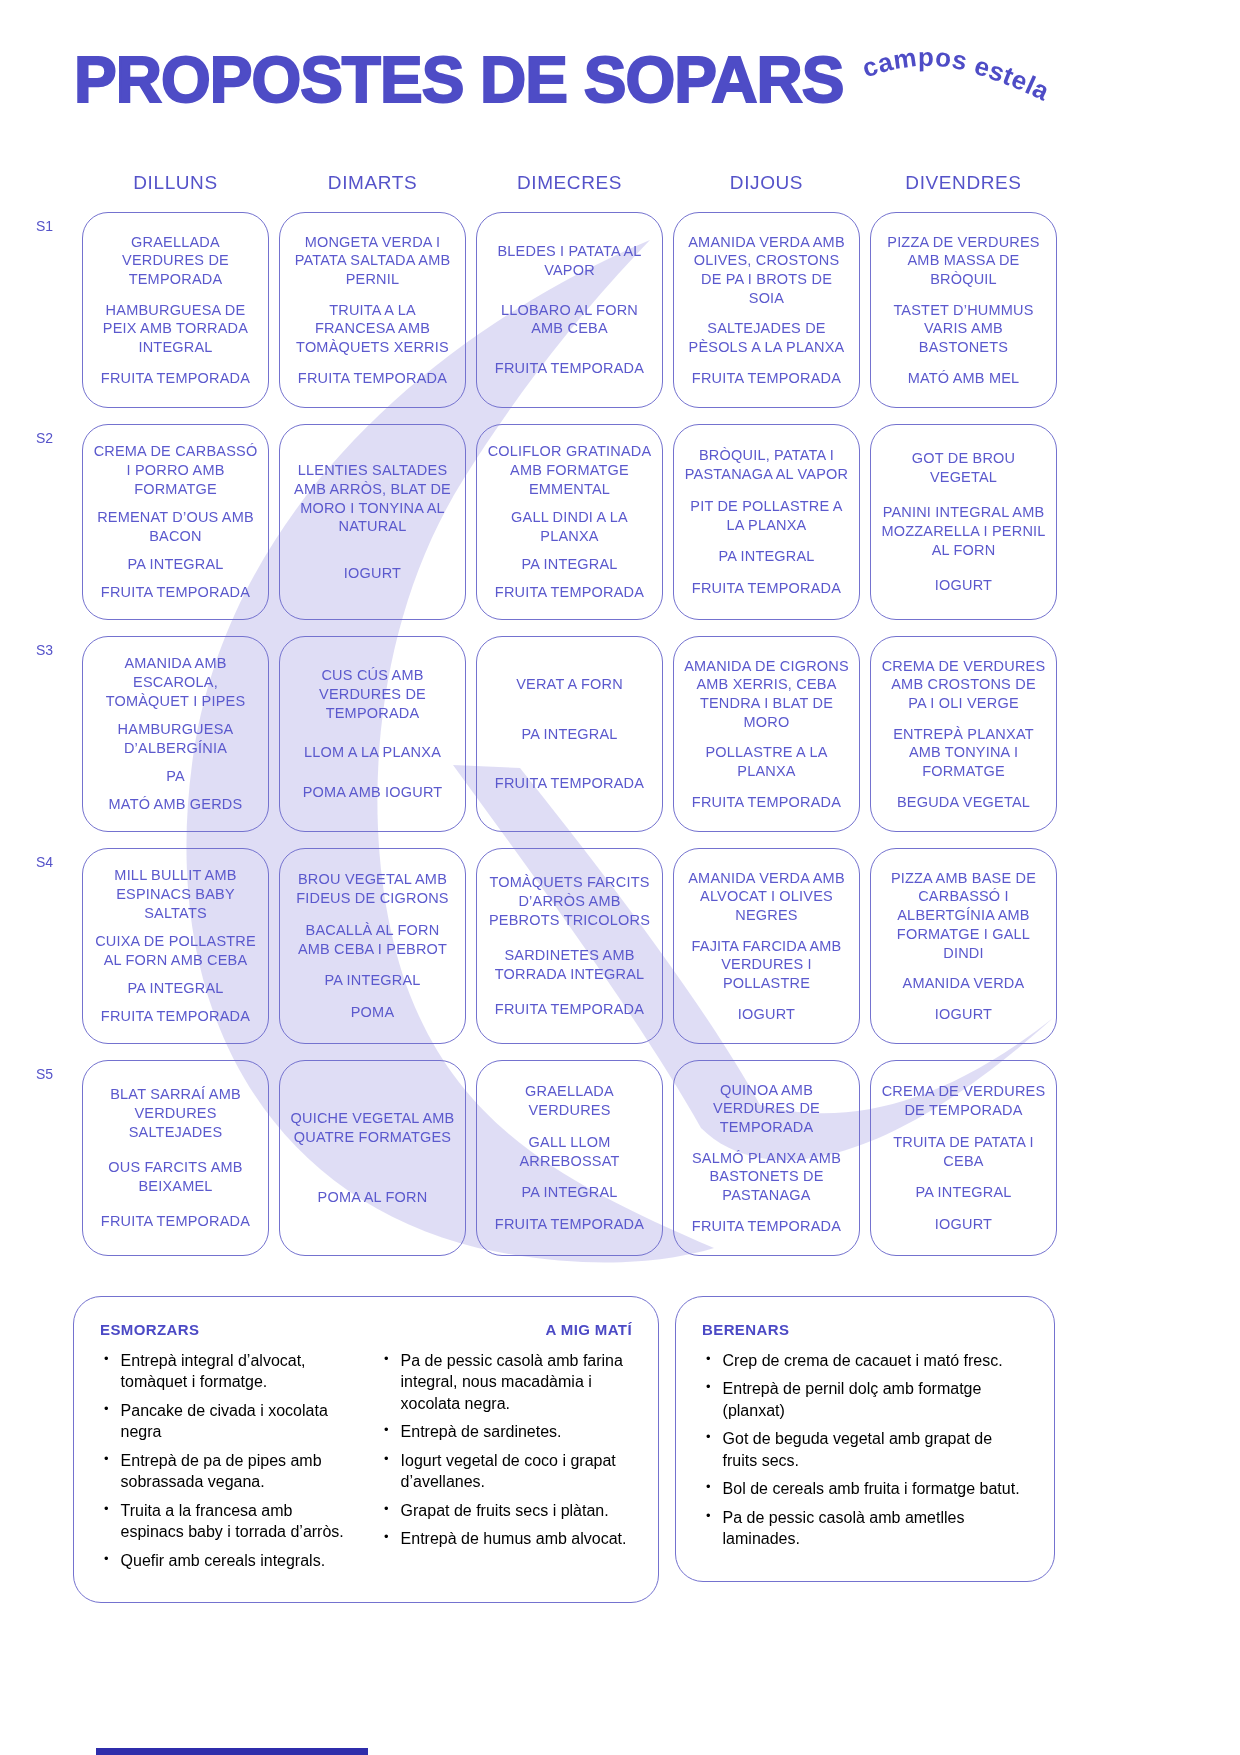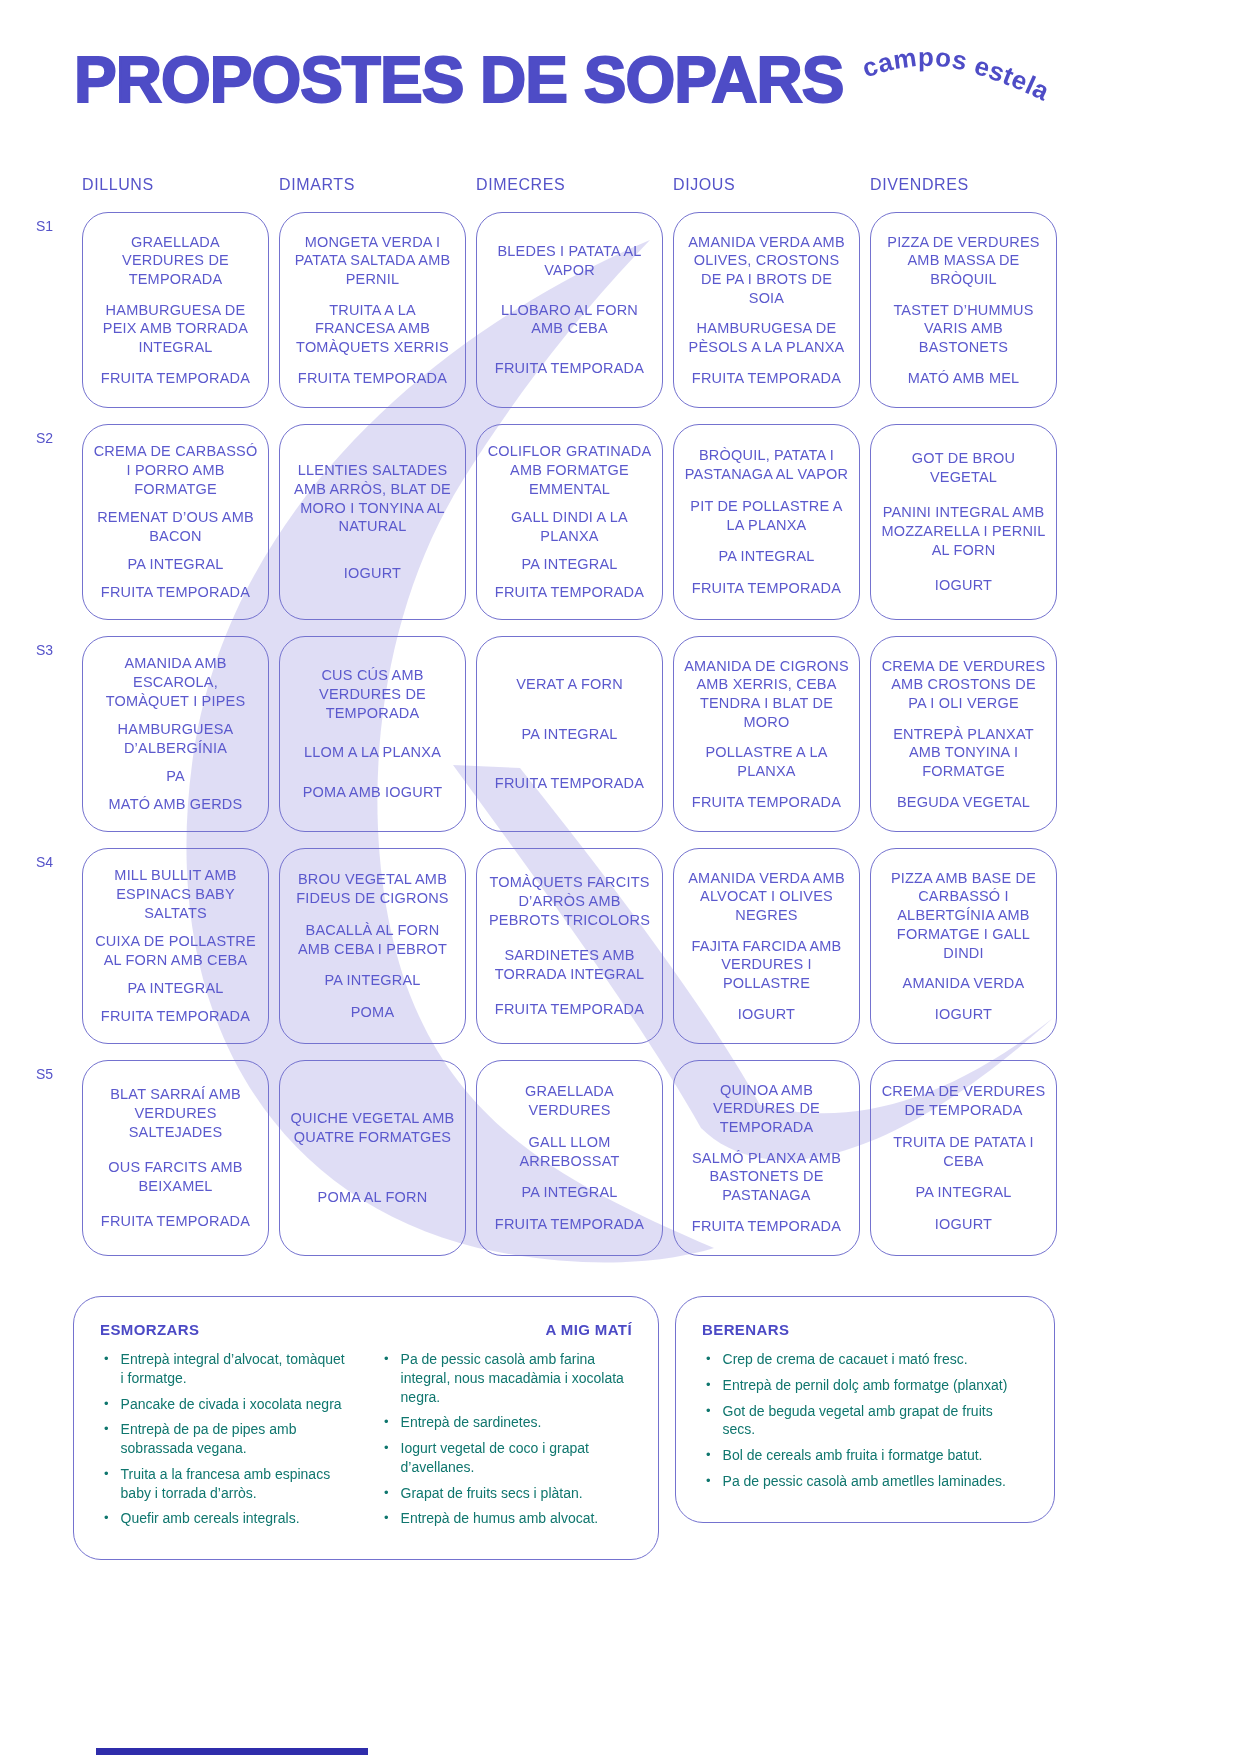--- a/index.html
+++ b/index.html
@@ -13,41 +13,41 @@
   .page-title{position:absolute;left:66px;top:48px;margin:0;
     font-size:64px;line-height:1;font-weight:bold;color:#4e4cc6;
     letter-spacing:-1px;-webkit-text-stroke:2px #4e4cc6;}
   .brand{position:absolute;left:856px;top:48px;width:210px;height:84px;}
 
   
   #menu-grid{position:absolute;left:28px;top:172px;
     display:grid;grid-template-columns:36px repeat(5,187px);
     column-gap:10px;row-gap:16px;grid-auto-rows:auto;}
   .corner{height:24px;}
-  .day-header{font-size:16px;letter-spacing:.6px;
+  .day-header{text-align:center;font-size:19px;letter-spacing:.6px;
     color:#5553c9;padding-bottom:2px;align-self:end;}
   .week-label{font-size:14px;color:#5553c9;padding-top:6px;align-self:start;}
   .cell{border:1.6px solid #7472cf;border-radius:26px;background:transparent;
     min-height:196px;padding:14px 9px;box-sizing:border-box;
     display:flex;flex-direction:column;justify-content:space-evenly;gap:6px;
     text-align:center;font-size:14.5px;line-height:1.3;letter-spacing:.2px;
     color:#5b59cd;}
   .cell p{margin:0;}
 
   
   #sections{position:absolute;left:65px;top:1296px;display:flex;gap:16px;align-items:flex-start;}
   .box{border:1.6px solid #7472cf;border-radius:28px;box-sizing:border-box;padding:24px 26px;background:transparent;}
   .box-left{width:586px;display:flex;gap:30px;min-height:232px;}
   .box-right{width:380px;min-height:216px;}
   .sec-col1{flex:0 0 250px;}
   .sec-col2{flex:1;}
   .sec-title{margin:0 0 12px 0;font-size:15px;font-weight:bold;
     color:#4b49c5;letter-spacing:.4px;}
   .sec-title.center{text-align:right;}
-  .sec-list{list-style:none;margin:0;padding:0;font-size:14px;line-height:1.34;color:#0f766e;}
+  .sec-list{list-style:none;margin:0;padding:0;font-size:16px;line-height:1.34;color:#000000;}
   .sec-list li{display:flex;margin-bottom:7px;}
   .sec-list li::before{content:"\2022";flex:0 0 auto;margin:0 12px 0 4px;font-size:13px;}
 
   .footer-line{position:absolute;left:88px;top:1748px;width:272px;height:7px;background:#2f2dab;}
 </style>
 </head>
 <body>
 
 <div class="layer" id="watermark">
   <svg width="1240" height="1755" viewBox="0 0 1240 1755" xmlns="http://www.w3.org/2000/svg">
@@ -96,21 +96,21 @@
         <p class="dish">TRUITA A LA FRANCESA AMB TOMÀQUETS XERRIS</p>
         <p class="dish">FRUITA TEMPORADA</p>
       </div>
       <div class="cell">
         <p class="dish">BLEDES I PATATA AL VAPOR</p>
         <p class="dish">LLOBARO AL FORN AMB CEBA</p>
         <p class="dish">FRUITA TEMPORADA</p>
       </div>
       <div class="cell">
         <p class="dish">AMANIDA VERDA AMB OLIVES, CROSTONS DE PA I BROTS DE SOIA</p>
-        <p class="dish">HAMBURUGESA DE PÈSOLS A LA PLANXA</p>
+        <p class="dish">SALTEJADES DE PÈSOLS A LA PLANXA</p>
         <p class="dish">FRUITA TEMPORADA</p>
       </div>
       <div class="cell">
         <p class="dish">PIZZA DE VERDURES AMB MASSA DE BRÒQUIL</p>
         <p class="dish">TASTET D’HUMMUS VARIS AMB BASTONETS</p>
         <p class="dish">MATÓ AMB MEL</p>
       </div>
       <div class="week-label">S2</div>
       <div class="cell">
         <p class="dish">CREMA DE CARBASSÓ I PORRO AMB FORMATGE</p>

